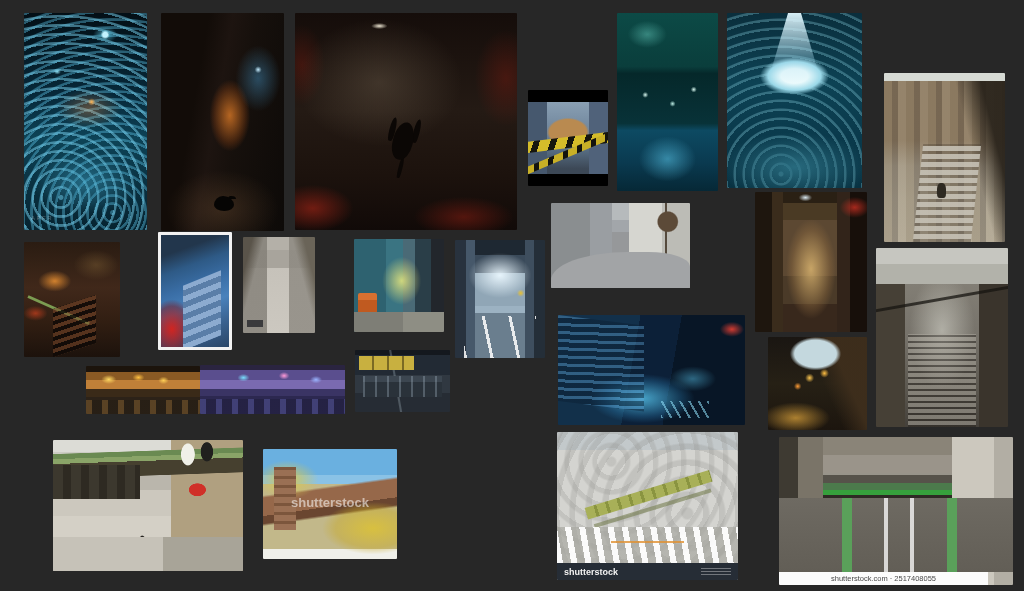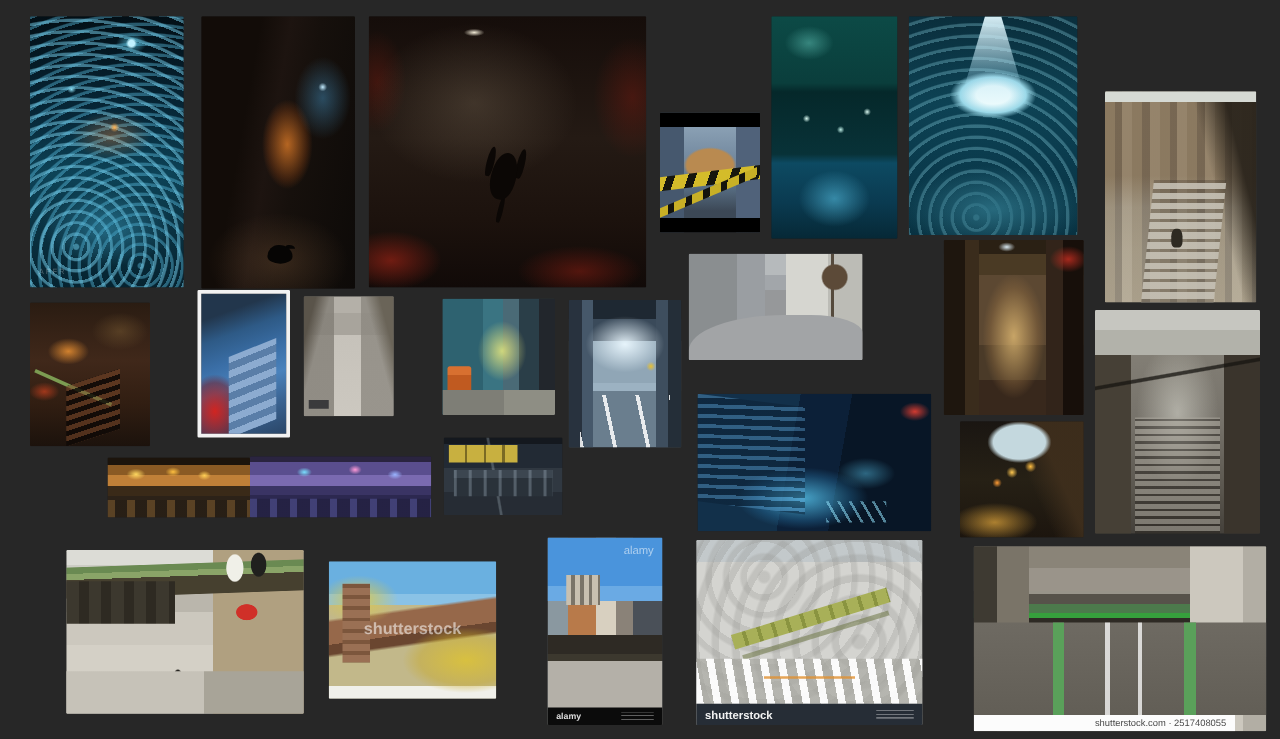--- a/index.html
+++ b/index.html
@@ -9,21 +9,21 @@
   .tile.selected{border:3px solid #f2f2f2}
   .wm{position:absolute;pointer-events:none;z-index:5}
   .wm-bottom-left{left:7px;bottom:9px;font-size:6px;letter-spacing:1.5px;color:rgba(255,255,255,.28)}
   .wm-center{left:0;right:0;top:42%;text-align:center;font-size:13px;font-weight:bold;color:rgba(255,255,255,.55)}
   .wm-top-right{right:7px;top:5px;font-size:9px;color:rgba(255,255,255,.55)}
   .bar{position:absolute;left:0;right:0;bottom:0;display:flex;align-items:center;padding:0 7px;box-sizing:border-box;z-index:6}
   .bar-black{height:14px;background:#0b0b0b;color:#dcdcdc;font-size:7px;font-weight:bold}
   .bar-black::after{content:"";width:26px;height:6px;margin-left:auto;background:repeating-linear-gradient(0deg,rgba(255,255,255,.35) 0 1px,transparent 1px 3px)}
   .bar-slate{height:17px;background:#262d36;color:#f2f2f2;font-size:9px;font-weight:bold}
   .bar-slate::after{content:"";width:30px;height:7px;margin-left:auto;background:repeating-linear-gradient(0deg,rgba(255,255,255,.35) 0 1px,transparent 1px 3px)}
-  .bar-white{height:13px;background:#fcfcfc;color:#4a4a4a;font-size:7.5px;justify-content:flex-end;right:auto;width:209px}
+  .bar-white{height:13px;background:#fcfcfc;color:#4a4a4a;font-size:7.5px;justify-content:center;right:auto;width:209px}
 
   
   .t-sewer{background-image:
     radial-gradient(6px 6px at 66% 10%,#c2f2ff 0 40%,rgba(180,240,255,0) 75%),
     radial-gradient(16px 11px at 66% 10%,rgba(90,200,230,.75),transparent 75%),
     radial-gradient(5px 4px at 27% 27%,#8adcf2,transparent 75%),
     radial-gradient(5px 5px at 55% 41%,#ffb050,transparent 75%),
     radial-gradient(42px 26px at 53% 44%,rgba(255,140,60,.32),transparent 75%),
     radial-gradient(66px 40px at 50% 78%,rgba(60,160,195,.5),transparent 78%),
     repeating-radial-gradient(circle at 30% 85%,rgba(120,210,240,.5) 0 2px,rgba(10,40,55,0) 3px 9px),
@@ -216,26 +216,20 @@
     <div class="tile t-hk2" title="misty stair alley with hanging cables" style="left: 876px; top: 248px; width: 132px; height: 179px;"></div>
     <div class="tile t-warmst" title="warm-lit cyberpunk street facade panorama (day variant)" style="left: 86px; top: 366px; width: 114px; height: 48px;"></div>
     <div class="tile t-purplest" title="purple-lit cyberpunk street facade panorama (night variant)" style="left: 200px; top: 365px; width: 145px; height: 49px;"></div>
     <div class="tile t-underbr" title="night structure under elevated rail with yellow signs" style="left: 355px; top: 350px; width: 95px; height: 62px;"></div>
     <div class="tile t-bluealley" title="blue night alley with corrugated wall and red sign" style="left: 558px; top: 315px; width: 187px; height: 110px;"></div>
     <div class="tile t-warmint" title="dim interior with window, warm lamps and stairs" style="left: 768px; top: 337px; width: 99px; height: 93px;"></div>
     <div class="tile t-greenbr" title="photo of green rail bridge over street with pedestrians" style="left: 53px; top: 440px; width: 190px; height: 131px;"></div>
     <div class="tile t-rustybr" title="rusty footbridge among autumn trees stock photo" style="left: 263px; top: 449px; width: 134px; height: 110px;">
       <span class="wm wm-center">shutterstock</span>
     </div>
-    <div class="tile t-alamy" title="city intersection under rail bridge stock photo" style="left: 438px; top: 430px; width: 92px; height: 150px;">
-      <span class="wm wm-top-right">alamy</span>
-      <div class="bar bar-black">
-        <span>alamy</span>
-      </div>
-    </div>
     <div class="tile t-sketchbr" title="watercolor sketch of green pedestrian bridge over crosswalk" style="left: 557px; top: 432px; width: 181px; height: 148px;">
       <div class="bar bar-slate">
         <span>shutterstock</span>
       </div>
     </div>
     <div class="tile t-trainst" title="street photo with train crossing overhead bridge" style="left: 779px; top: 437px; width: 234px; height: 148px;">
       <div class="bar bar-white">
         <span>shutterstock.com · 2517408055</span>
       </div>
     </div>

